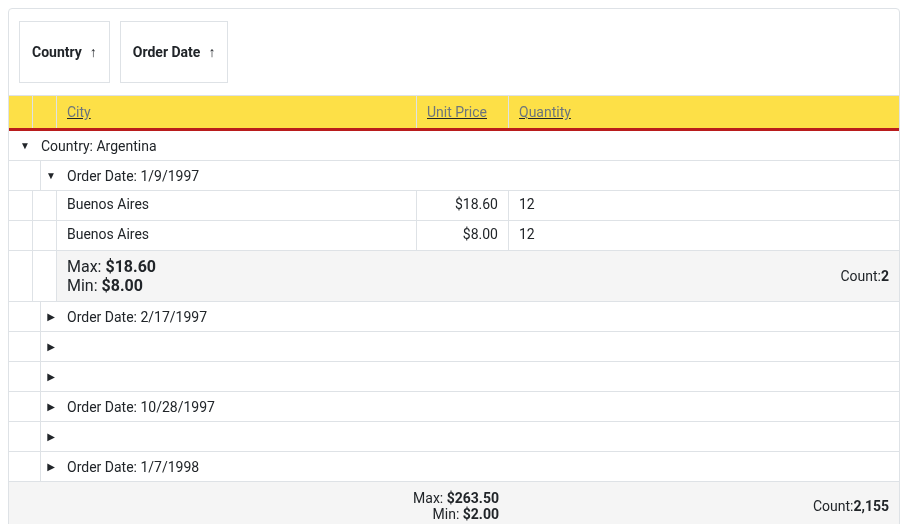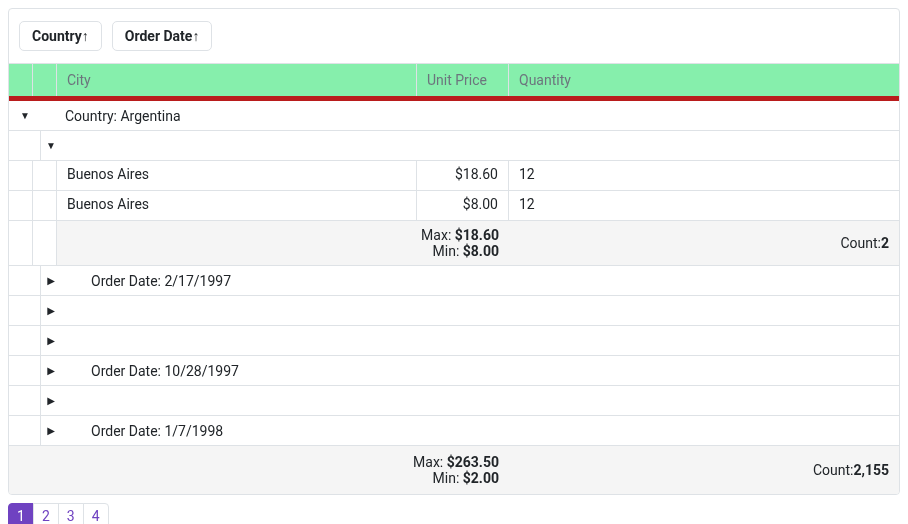--- a/index.html
+++ b/index.html
@@ -19,37 +19,39 @@
   }
   .group-panel {
     padding: 12px 10px;
     border-bottom: 1px solid #dee2e6;
     display: flex;
     gap: 10px;
   }
   .group-chip {
     display: inline-flex;
     align-items: center;
+    gap: 8px;
     border: 1px solid #dee2e6;
-    border-radius: 5px;
-    padding: 6px 12px;
+    border-radius: 0;
+    padding: 22px 12px;
     font-weight: 700;
     font-size: 14px;
     cursor: pointer;
     background: #fff;
   }
   .sort-arrow {
     font-weight: 400;
     font-size: 14px;
     line-height: 1;
   }
   .headers {
     display: flex;
-    background: #86efac;
-    border-bottom: 5px solid #b91c1c;
+    background: #fde047;
+    border-bottom: 3px solid #b91c1c;
+    text-decoration: underline;
   }
   .th {
     padding: 8px 10px;
     color: #6c757d;
     font-size: 14px;
   }
   .col-expander1 { width: 24px; flex: 0 0 24px; border-right: 1px solid #dee2e6; }
   .col-expander2 { width: 24px; flex: 0 0 24px; border-right: 1px solid #dee2e6; }
   .col-city { flex: 0 0 360px; border-right: 1px solid #dee2e6; }
   .col-price { flex: 0 0 92px; border-right: 1px solid #dee2e6; }
@@ -72,21 +74,20 @@
   .caret {
     width: 20px;
     text-align: center;
     cursor: pointer;
     font-size: 10px;
     color: #212529;
   }
   .group-text {
     padding: 5px 6px;
     font-size: 14px;
-    margin-left: 24px;
   }
   .data-row {
     display: flex;
     border-bottom: 1px solid #dee2e6;
     min-height: 30px;
   }
   .td {
     padding: 5px 10px;
     font-size: 14px;
   }
@@ -97,23 +98,22 @@
   .data-row .col-qty-data { flex: 1 1 auto; }
 
   .summary-row {
     display: flex;
     background: #f5f5f5;
     border-bottom: 1px solid #dee2e6;
   }
   .summary-row .indent-cell { background: #fff; }
   .summary-price-cell {
     flex: 0 0 452px;
-    text-align: right;
     padding: 6px 10px;
-    font-size: 14px;
+    font-size: 16px;
   }
   .summary-qty-cell {
     flex: 1 1 auto;
     text-align: right;
     padding: 6px 10px;
     font-size: 14px;
     display: flex;
     align-items: center;
     justify-content: flex-end;
   }
@@ -193,20 +193,21 @@
   </div>
 
   <div class="group-row level0">
     <span class="caret">▼</span>
     <span class="group-text">Country: Argentina</span>
   </div>
 
   <div class="group-row level1">
     <div class="indent-cell"></div>
     <span class="caret">▼</span>
+    <span class="group-text">Order Date: 1/9/1997</span>
   </div>
 
   <div class="data-row">
     <div class="indent-cell"></div>
     <div class="indent-cell"></div>
     <div class="td col-city-data">Buenos Aires</div>
     <div class="td price col-price-data">$18.60</div>
     <div class="td qty col-qty-data">12</div>
   </div>
 

